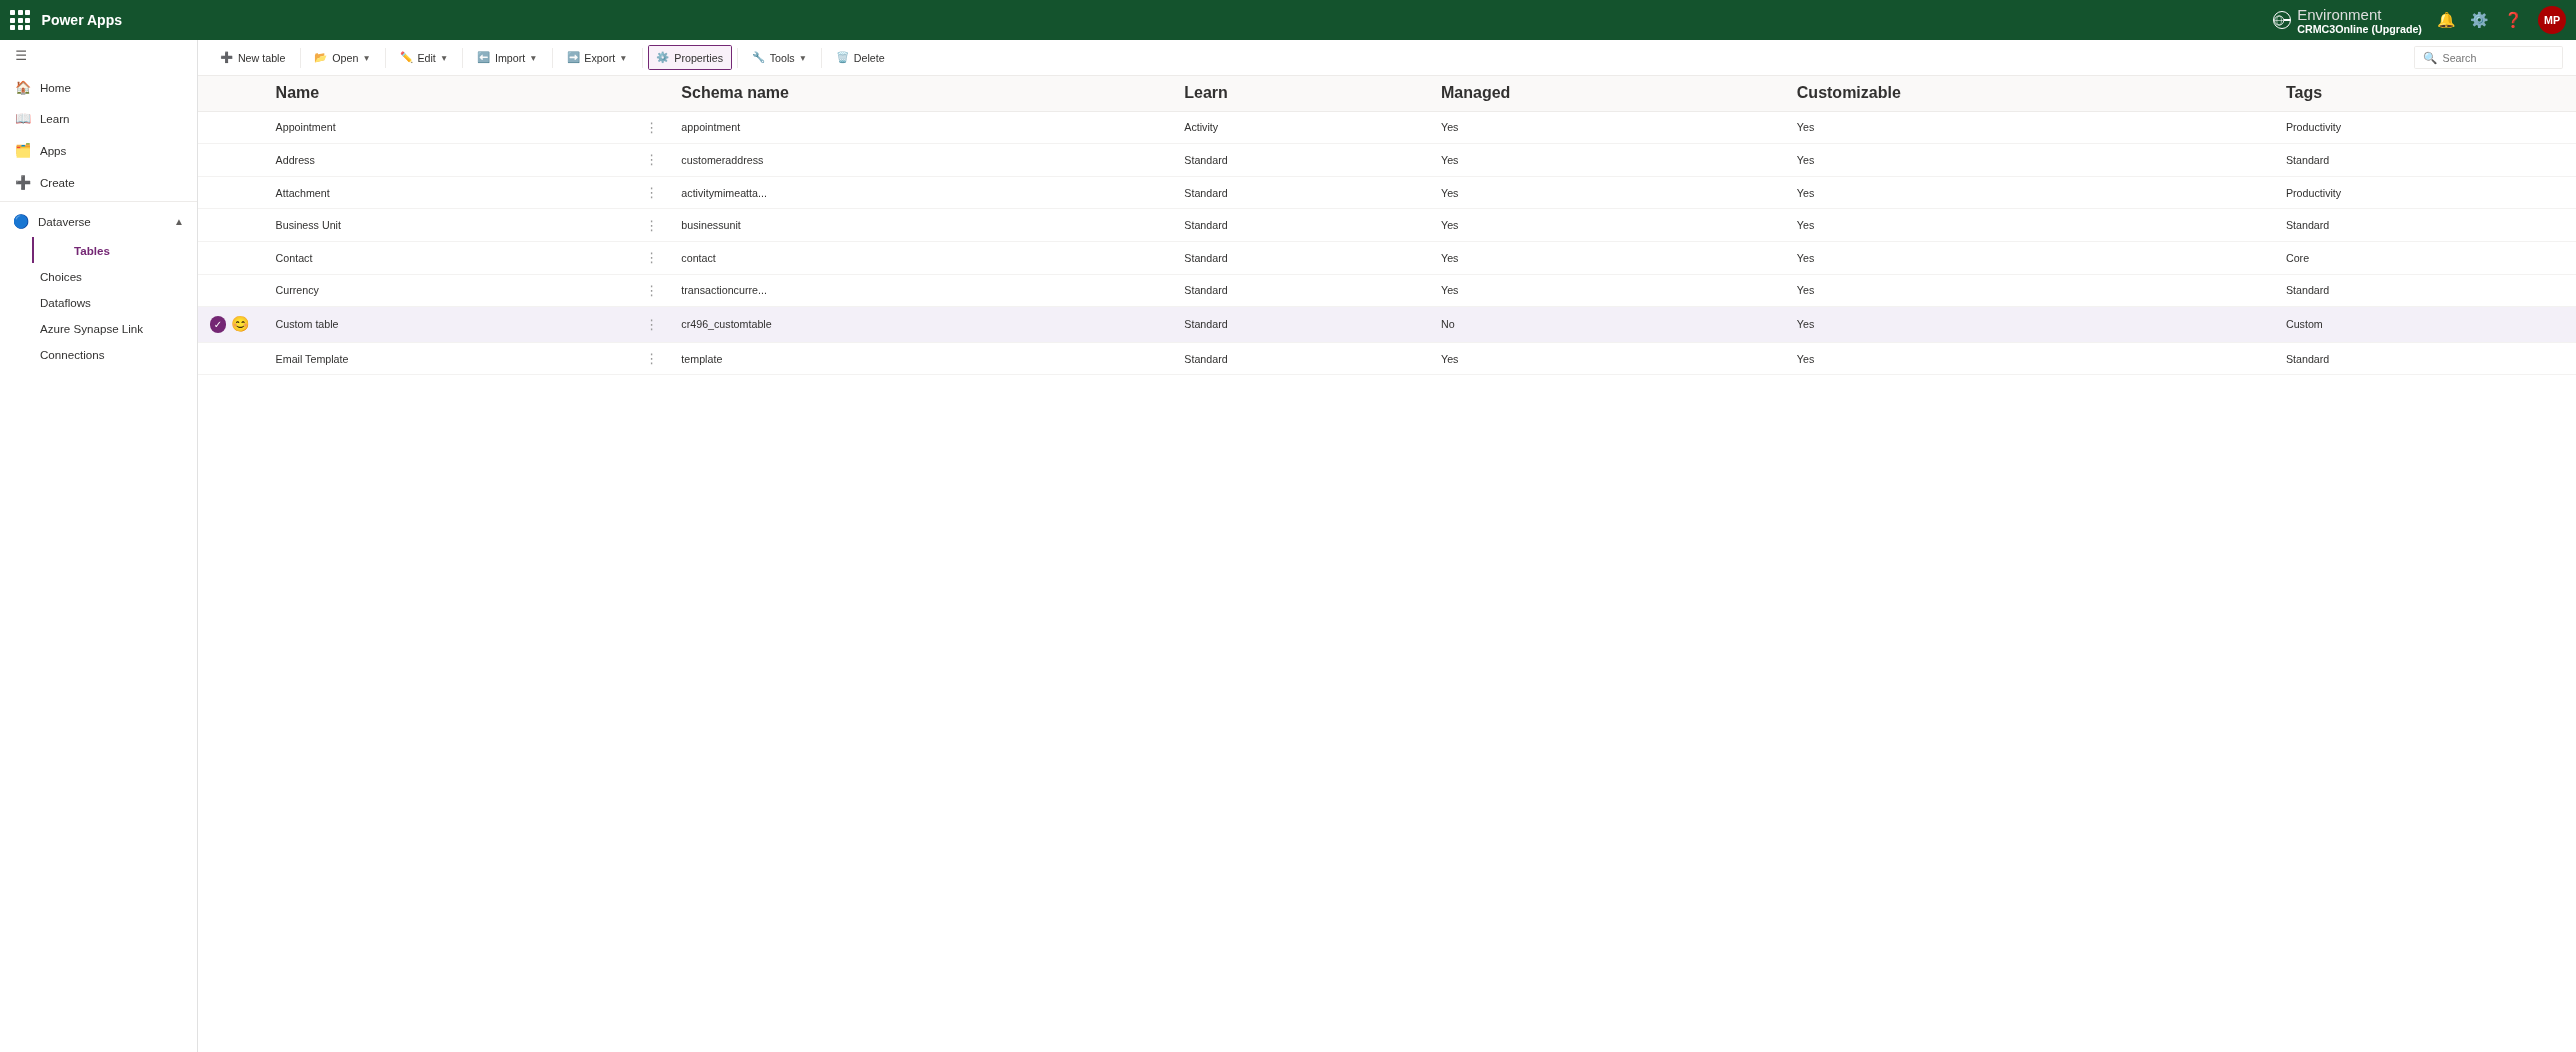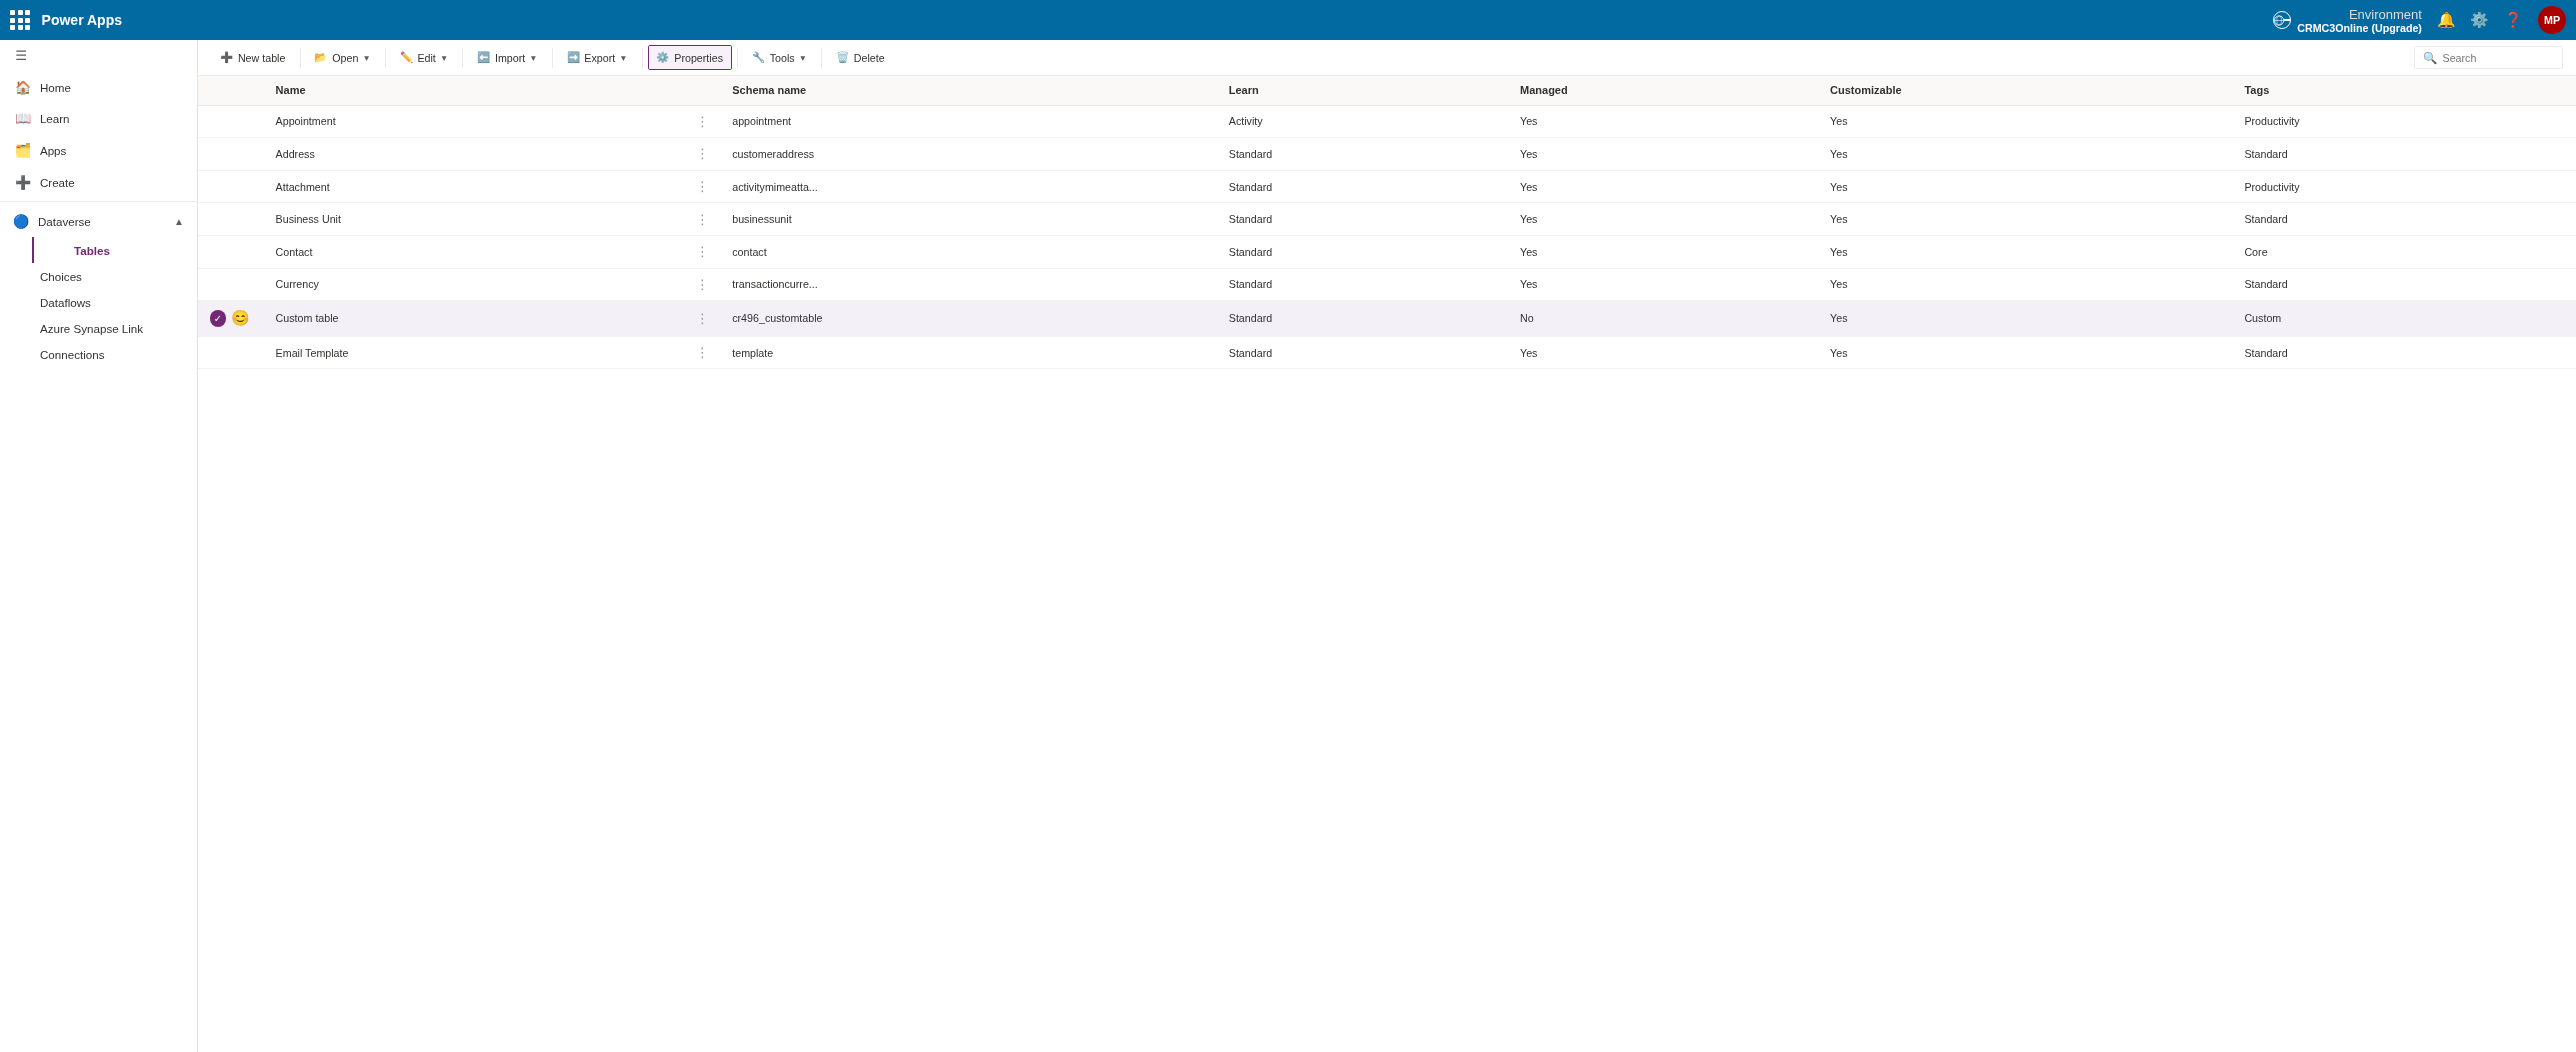--- a/index.html
+++ b/index.html
@@ -2,35 +2,35 @@
 <html style="font-size:13.2px"><head>
   <meta charset="utf-8">
   <style>
     * { box-sizing: border-box; margin: 0; padding: 0; }
     body { font-family: 'Segoe UI', sans-serif; font-size: 11.6px; background: #f3f2f1; overflow: hidden; }
 
     
     .topnav {
       display: flex;
       align-items: center;
-      background: #0369a1;
+      background: #14532d;
       height: 40px;
       padding: 0 10px;
       gap: 8.3px;
       color: #fff;
     }
     .topnav-grid-icon { display: grid; grid-template-columns: repeat(3,5px); gap: 2.5px; margin-right: 3.3px; }
     .topnav-grid-icon span { width: 5px; height: 5px; background: #fff; border-radius: 0.8px; display: block; }
     .topnav-title { font-size: 14px; font-weight: 600; color: #fff; margin-right: auto; }
     .topnav-right { display: flex; align-items: center; gap: 15px; }
     .env-block { display: flex; align-items: center; gap: 6.6px; }
     .env-globe { width: 18px; height: 18px; border: 1.7px solid #fff; border-radius: 50%; display: flex; align-items: center; justify-content: center; }
     .env-globe::after { content: ''; display: block; width: 8.3px; height: 1.2px; background: #fff; }
     .env-text { display: flex; flex-direction: column; }
-    .env-label { font-size: 13px; color: #ddd; text-align: right; }
+    .env-label { font-size: 15px; color: #ddd; }
     .env-name { font-size: 10.7px; color: #fff; font-weight: 600; }
     .topnav-icon { font-size: 15px; color: #fff; cursor: pointer; }
     .avatar { width: 28px; height: 28px; border-radius: 50%; background: #a00; display: flex; align-items: center; justify-content: center; font-size: 10.7px; font-weight: 700; color: #fff; }
 
     
     .layout { display: flex; height: calc(100vh - 40px); }
 
     
     .sidebar {
       width: 198px;
@@ -103,21 +103,21 @@
       border: none; outline: none; font-size: 10.7px; width: 99px; background: transparent;
     }
     .search-icon { color: #605e5c; font-size: 11.6px; }
 
     
     .table-wrap { flex: 1; overflow-y: auto; background: #fff; }
     table { width: 100%; border-collapse: collapse; }
     thead th {
       text-align: left;
       padding: 8.3px 11.6px;
-      font-size: 11px;
+      font-size: 16px;
       font-weight: 600;
       color: #323130;
       border-bottom: 1.7px solid #edebe9;
       background: #faf9f8;
       white-space: nowrap;
     }
     tbody tr { border-bottom: 0.8px solid #f3f2f1; }
     tbody tr.selected { background: #f3f0f8; }
     tbody td {
       padding: 8.3px 11.6px;

